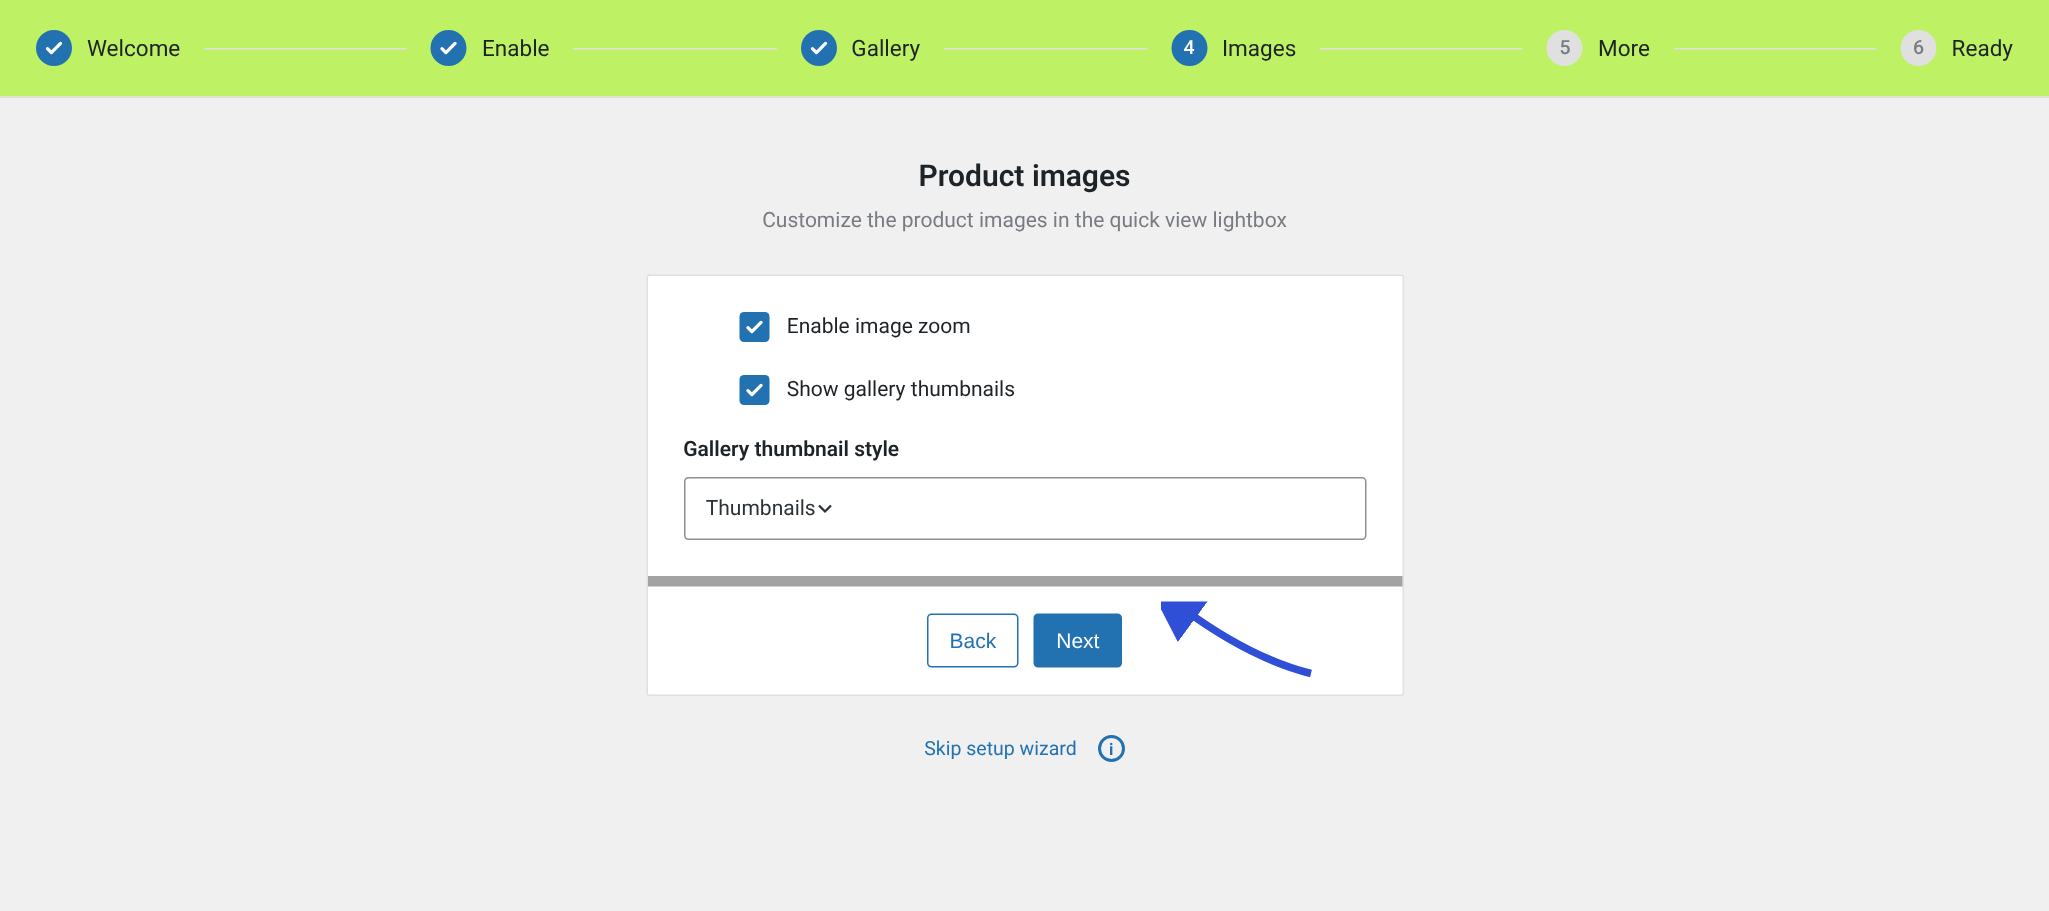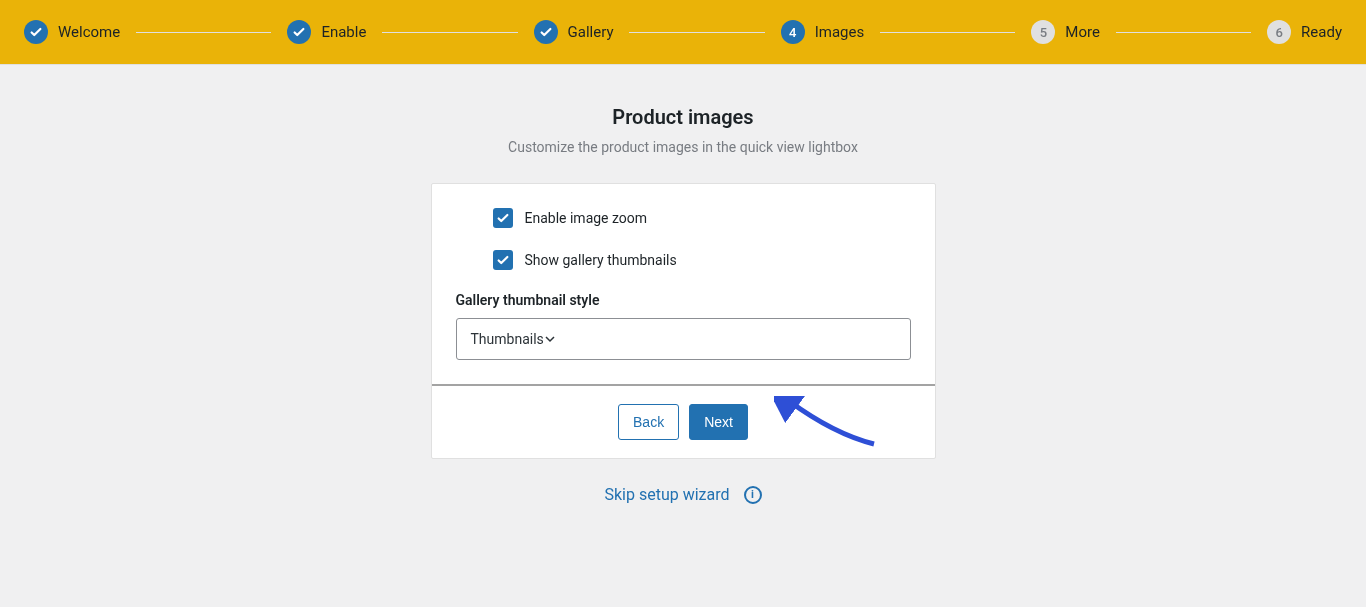--- a/index.html
+++ b/index.html
@@ -8,21 +8,21 @@
       padding: 0;
     }
     body {
       font-family: -apple-system, BlinkMacSystemFont, "Segoe UI", Roboto, sans-serif;
       background: #f0f0f1;
       color: #1d2327;
       width: 1366px;
       height: 607px;
     }
     .stepper {
-      background: #eab308;
+      background: #bef264;
       border-bottom: 1px solid #e0e0e0;
       display: flex;
       align-items: center;
       padding: 20px 24px;
       justify-content: space-between;
     }
     .step {
       display: flex;
       align-items: center;
       gap: 10px;
@@ -142,21 +142,21 @@
       display: flex;
       align-items: center;
       cursor: pointer;
     }
     .select-chevron {
       width: 12px;
       height: 12px;
       color: #2c3338;
     }
     .card-footer {
-      border-top: 2px solid #a3a3a3;
+      border-top: 7px solid #a3a3a3;
       padding: 18px 24px;
       display: flex;
       justify-content: center;
       gap: 10px;
       position: relative;
     }
     .btn {
       height: 36px;
       padding: 0 14px;
       font-size: 14px;
@@ -178,21 +178,21 @@
       border: 1px solid #2271b1;
     }
     .skip-row {
       margin-top: 26px;
       display: flex;
       align-items: center;
       gap: 14px;
     }
     .skip-link {
       color: #2271b1;
-      font-size: 16px;
+      font-size: 13px;
       cursor: pointer;
     }
     .info-icon {
       width: 18px;
       height: 18px;
       border: 2px solid #2271b1;
       border-radius: 50%;
       display: flex;
       align-items: center;
       justify-content: center;

